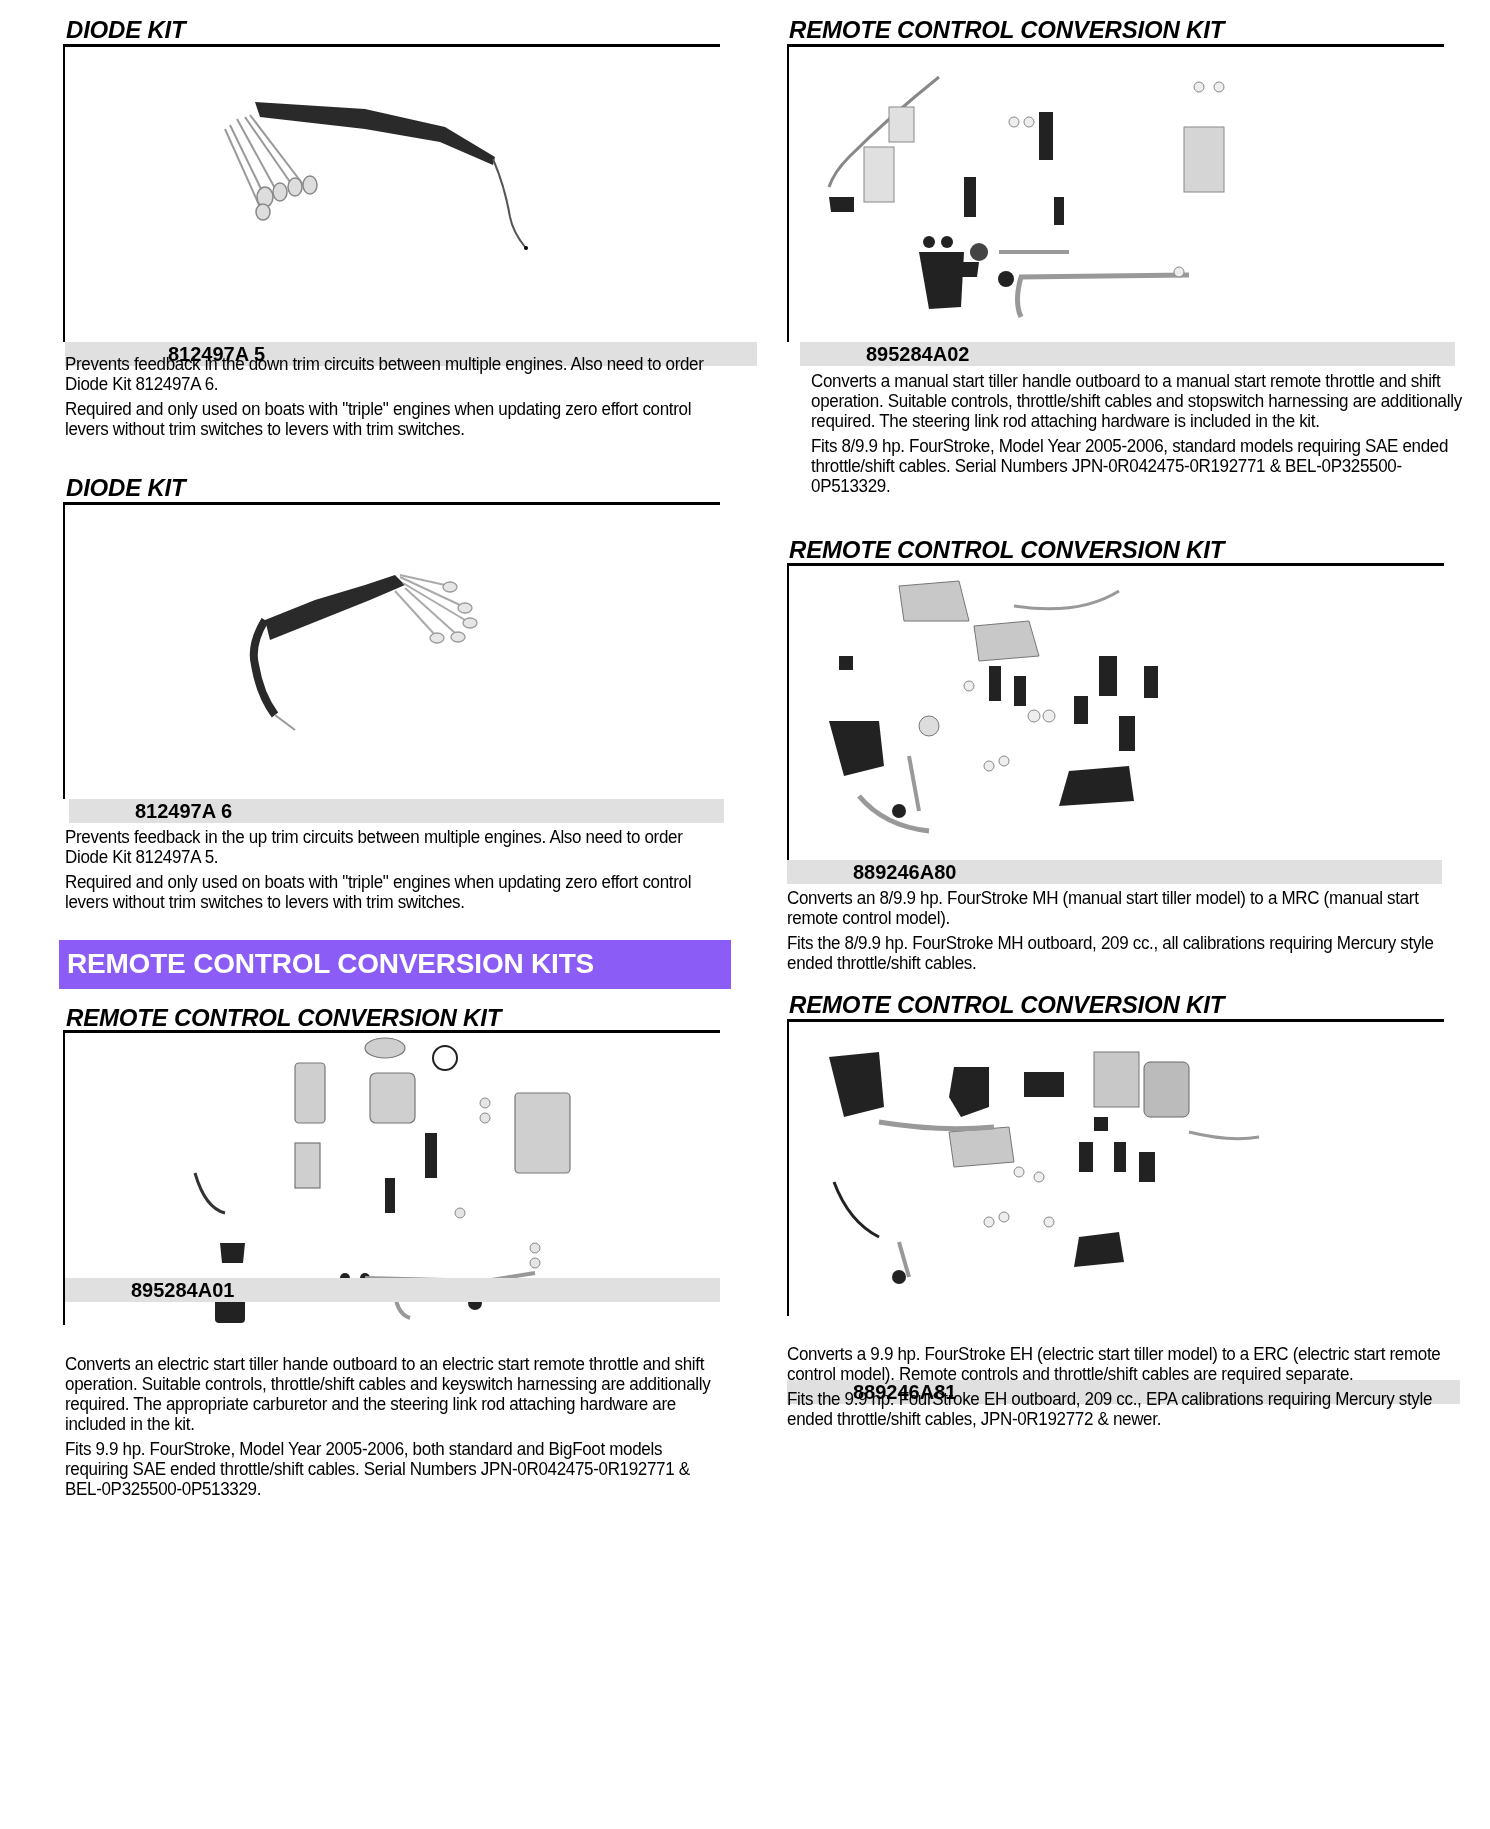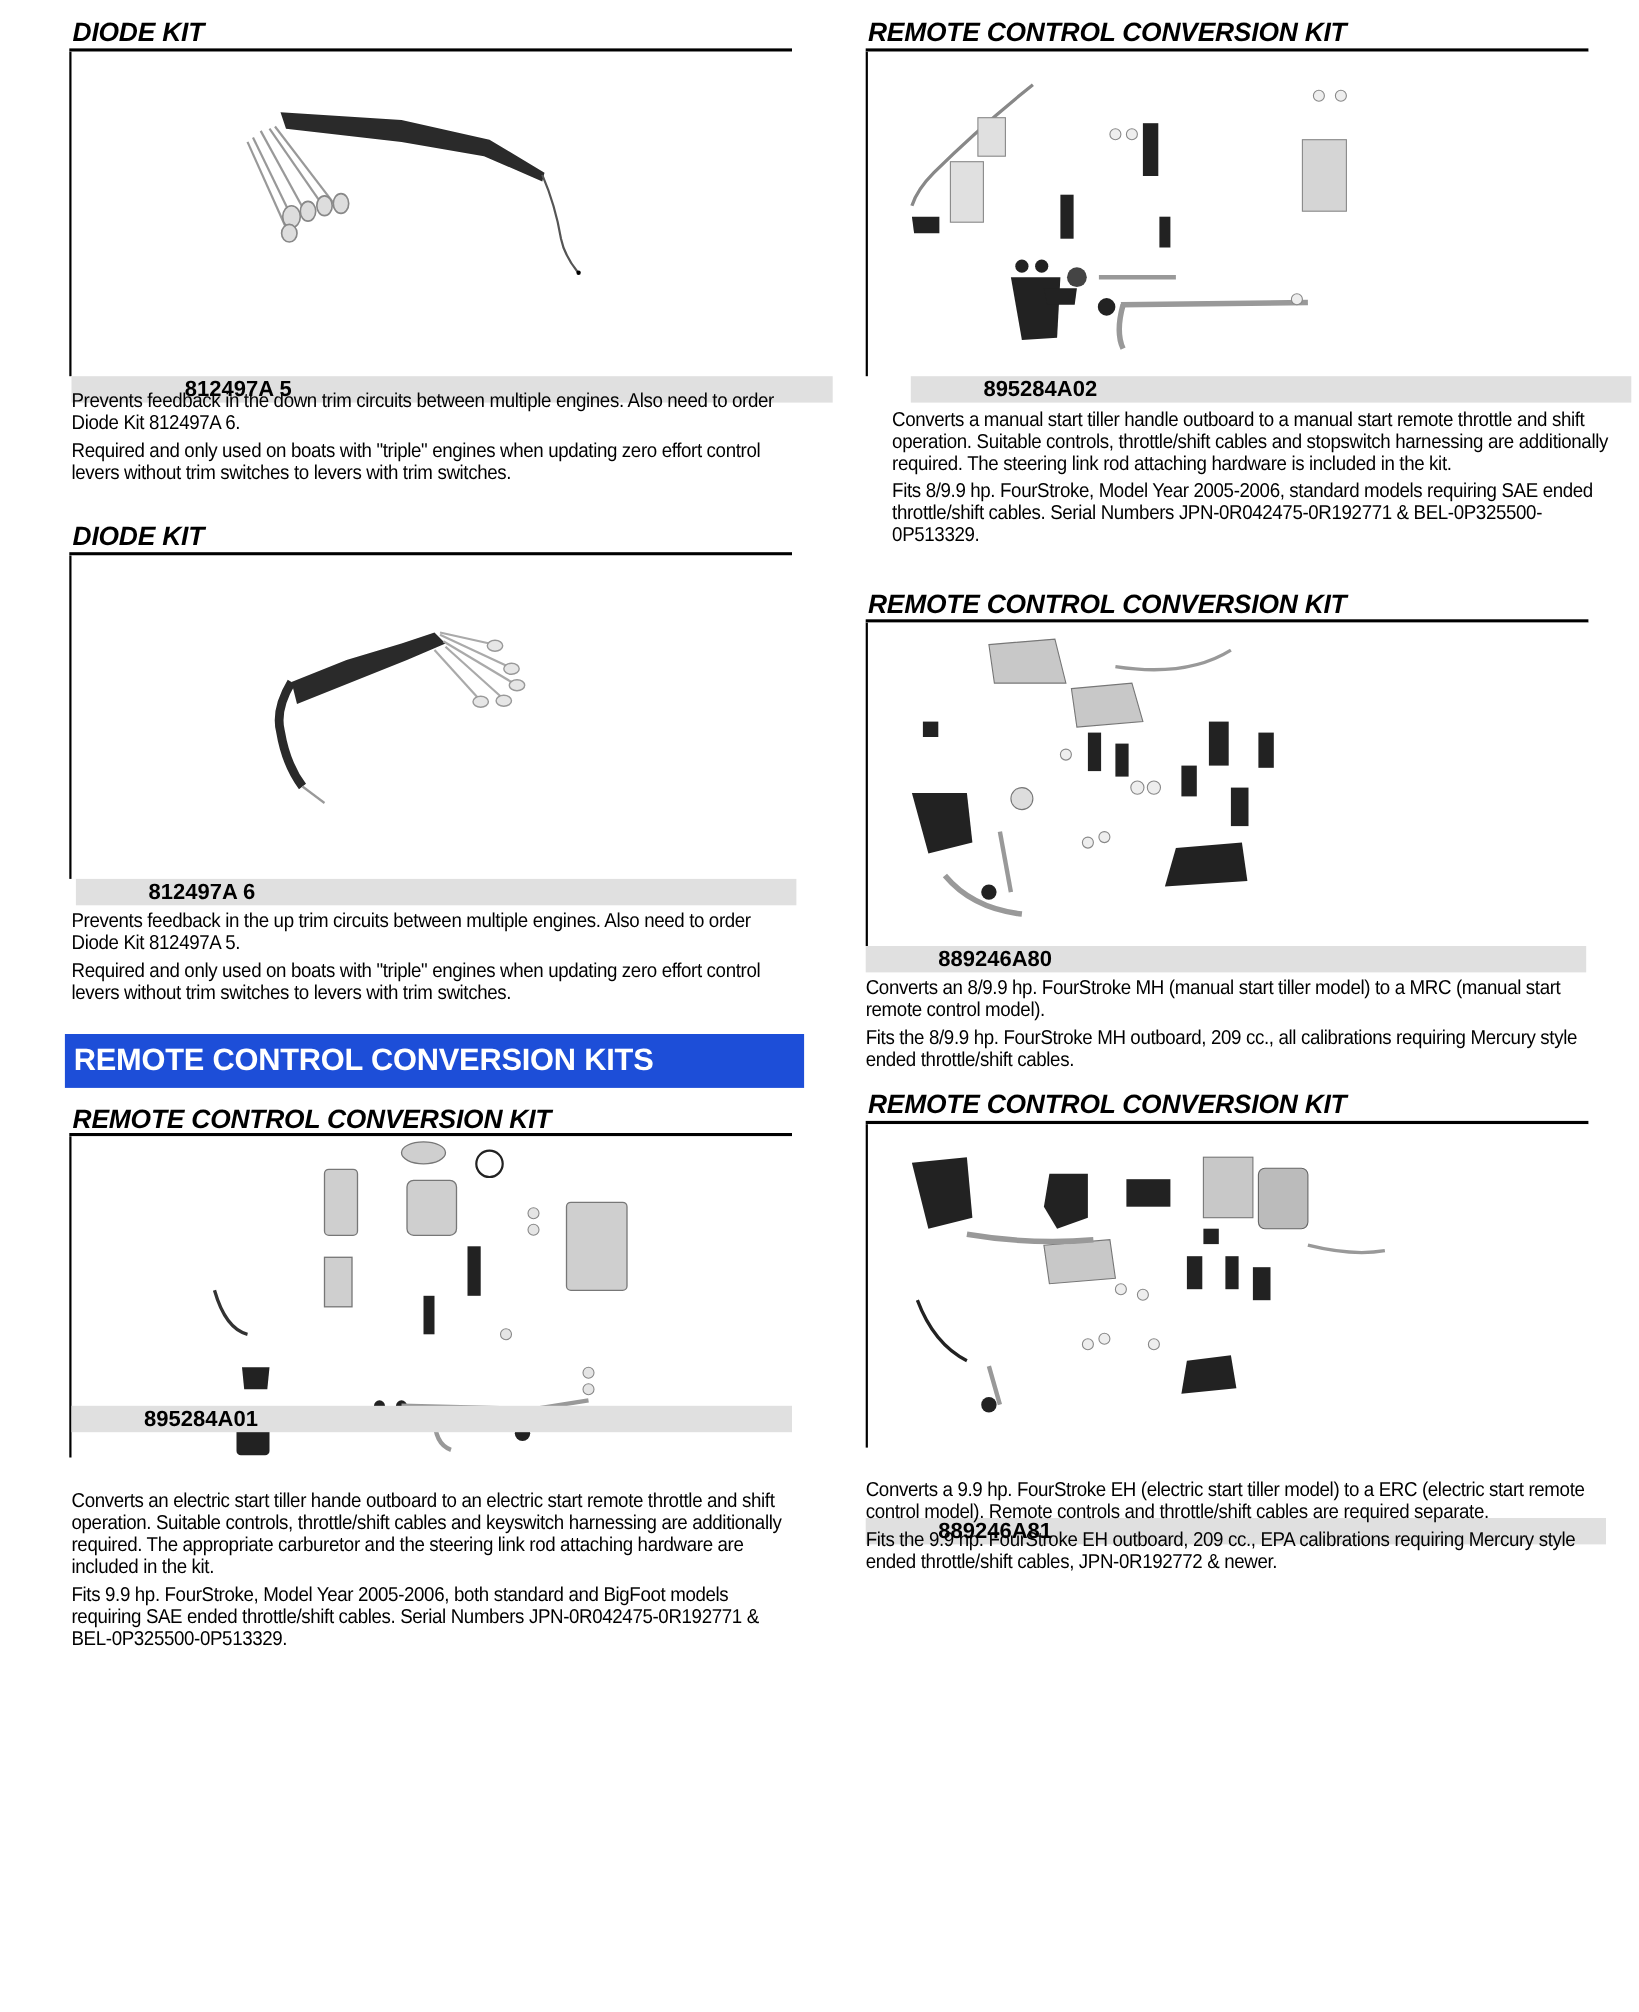--- a/index.html
+++ b/index.html
@@ -5,21 +5,21 @@
   html, body { margin: 0; padding: 0; background: #ffffff; }
   body { width: 1490px; height: 1829px; position: relative; overflow: hidden;
          font-family: "Liberation Sans", sans-serif; color: #000; }
   .abs { position: absolute; }
   .kit-title { font-weight: bold; font-size: 24px; letter-spacing: -0.2px; line-height: 28px; white-space: nowrap; font-style: italic; }
   .rule { height: 3px; background: #000; }
   .img-box { border-left: 2px solid #000; background: #fff; }
   .pn-band { background: #e0e0e0; height: 24px; }
   .pn { font-weight: bold; font-size: 20px; line-height: 24px; padding-left: 66px; }
   .desc p { margin: 0 0 5px 0; font-size: 18.3px; line-height: 20px; letter-spacing: -0.35px; transform: scaleX(0.93); transform-origin: left top; width: 107%; }
-  .banner { background: #1d4ed8; color: #fff; font-weight: bold; font-size: 28px; line-height: 48px; padding-left: 8px; letter-spacing: -0.2px; }
+  .banner { background: #8b5cf6; color: #fff; font-weight: bold; font-size: 28px; line-height: 48px; padding-left: 8px; letter-spacing: -0.2px; }
   svg { display: block; }
 </style>
 </head>
 <body>
 
 <div>
   <div class="abs kit-title" style="left:66px; top:16px;">DIODE KIT</div>
   <div class="abs rule" style="left:63px; top:44px; width:657px;"></div>
   <div class="abs img-box" style="left:63px; top:47px; width:655px; height:295px;">
     <svg width="655" height="295" viewBox="0 0 655 295">
@@ -155,21 +155,21 @@
       <circle cx="190" cy="205" r="9" fill="#444"></circle>
       <g fill="#eee" stroke="#888">
         <circle cx="410" cy="40" r="5"></circle>
           <circle cx="430" cy="40" r="5"></circle>
           <circle cx="390" cy="225" r="5"></circle>
         <circle cx="225" cy="75" r="5"></circle>
           <circle cx="240" cy="75" r="5"></circle>
       </g>
     </svg>
   </div>
-  <div class="abs pn-band" style="left:828px; top:342px; width:655px;">
+  <div class="abs pn-band" style="left:800px; top:342px; width:655px;">
     <div class="pn">895284A02</div>
   </div>
   <div class="abs desc" style="left:787px; top:371px; width:660px;margin-left:24px;">
     <p>Converts a manual start tiller handle outboard to a manual start remote throttle and shift operation. Suitable controls, throttle/shift cables and stopswitch harnessing are additionally required. The steering link rod attaching hardware is included in the kit.</p>
     <p>Fits 8/9.9 hp. FourStroke, Model Year 2005-2006, standard models requiring SAE ended throttle/shift cables. Serial Numbers JPN-0R042475-0R192771 &amp; BEL-0P325500-0P513329.</p>
   </div>
 </div>
 
 <div>
   <div class="abs kit-title" style="left:789px; top:536px;">REMOTE CONTROL CONVERSION KIT</div>

